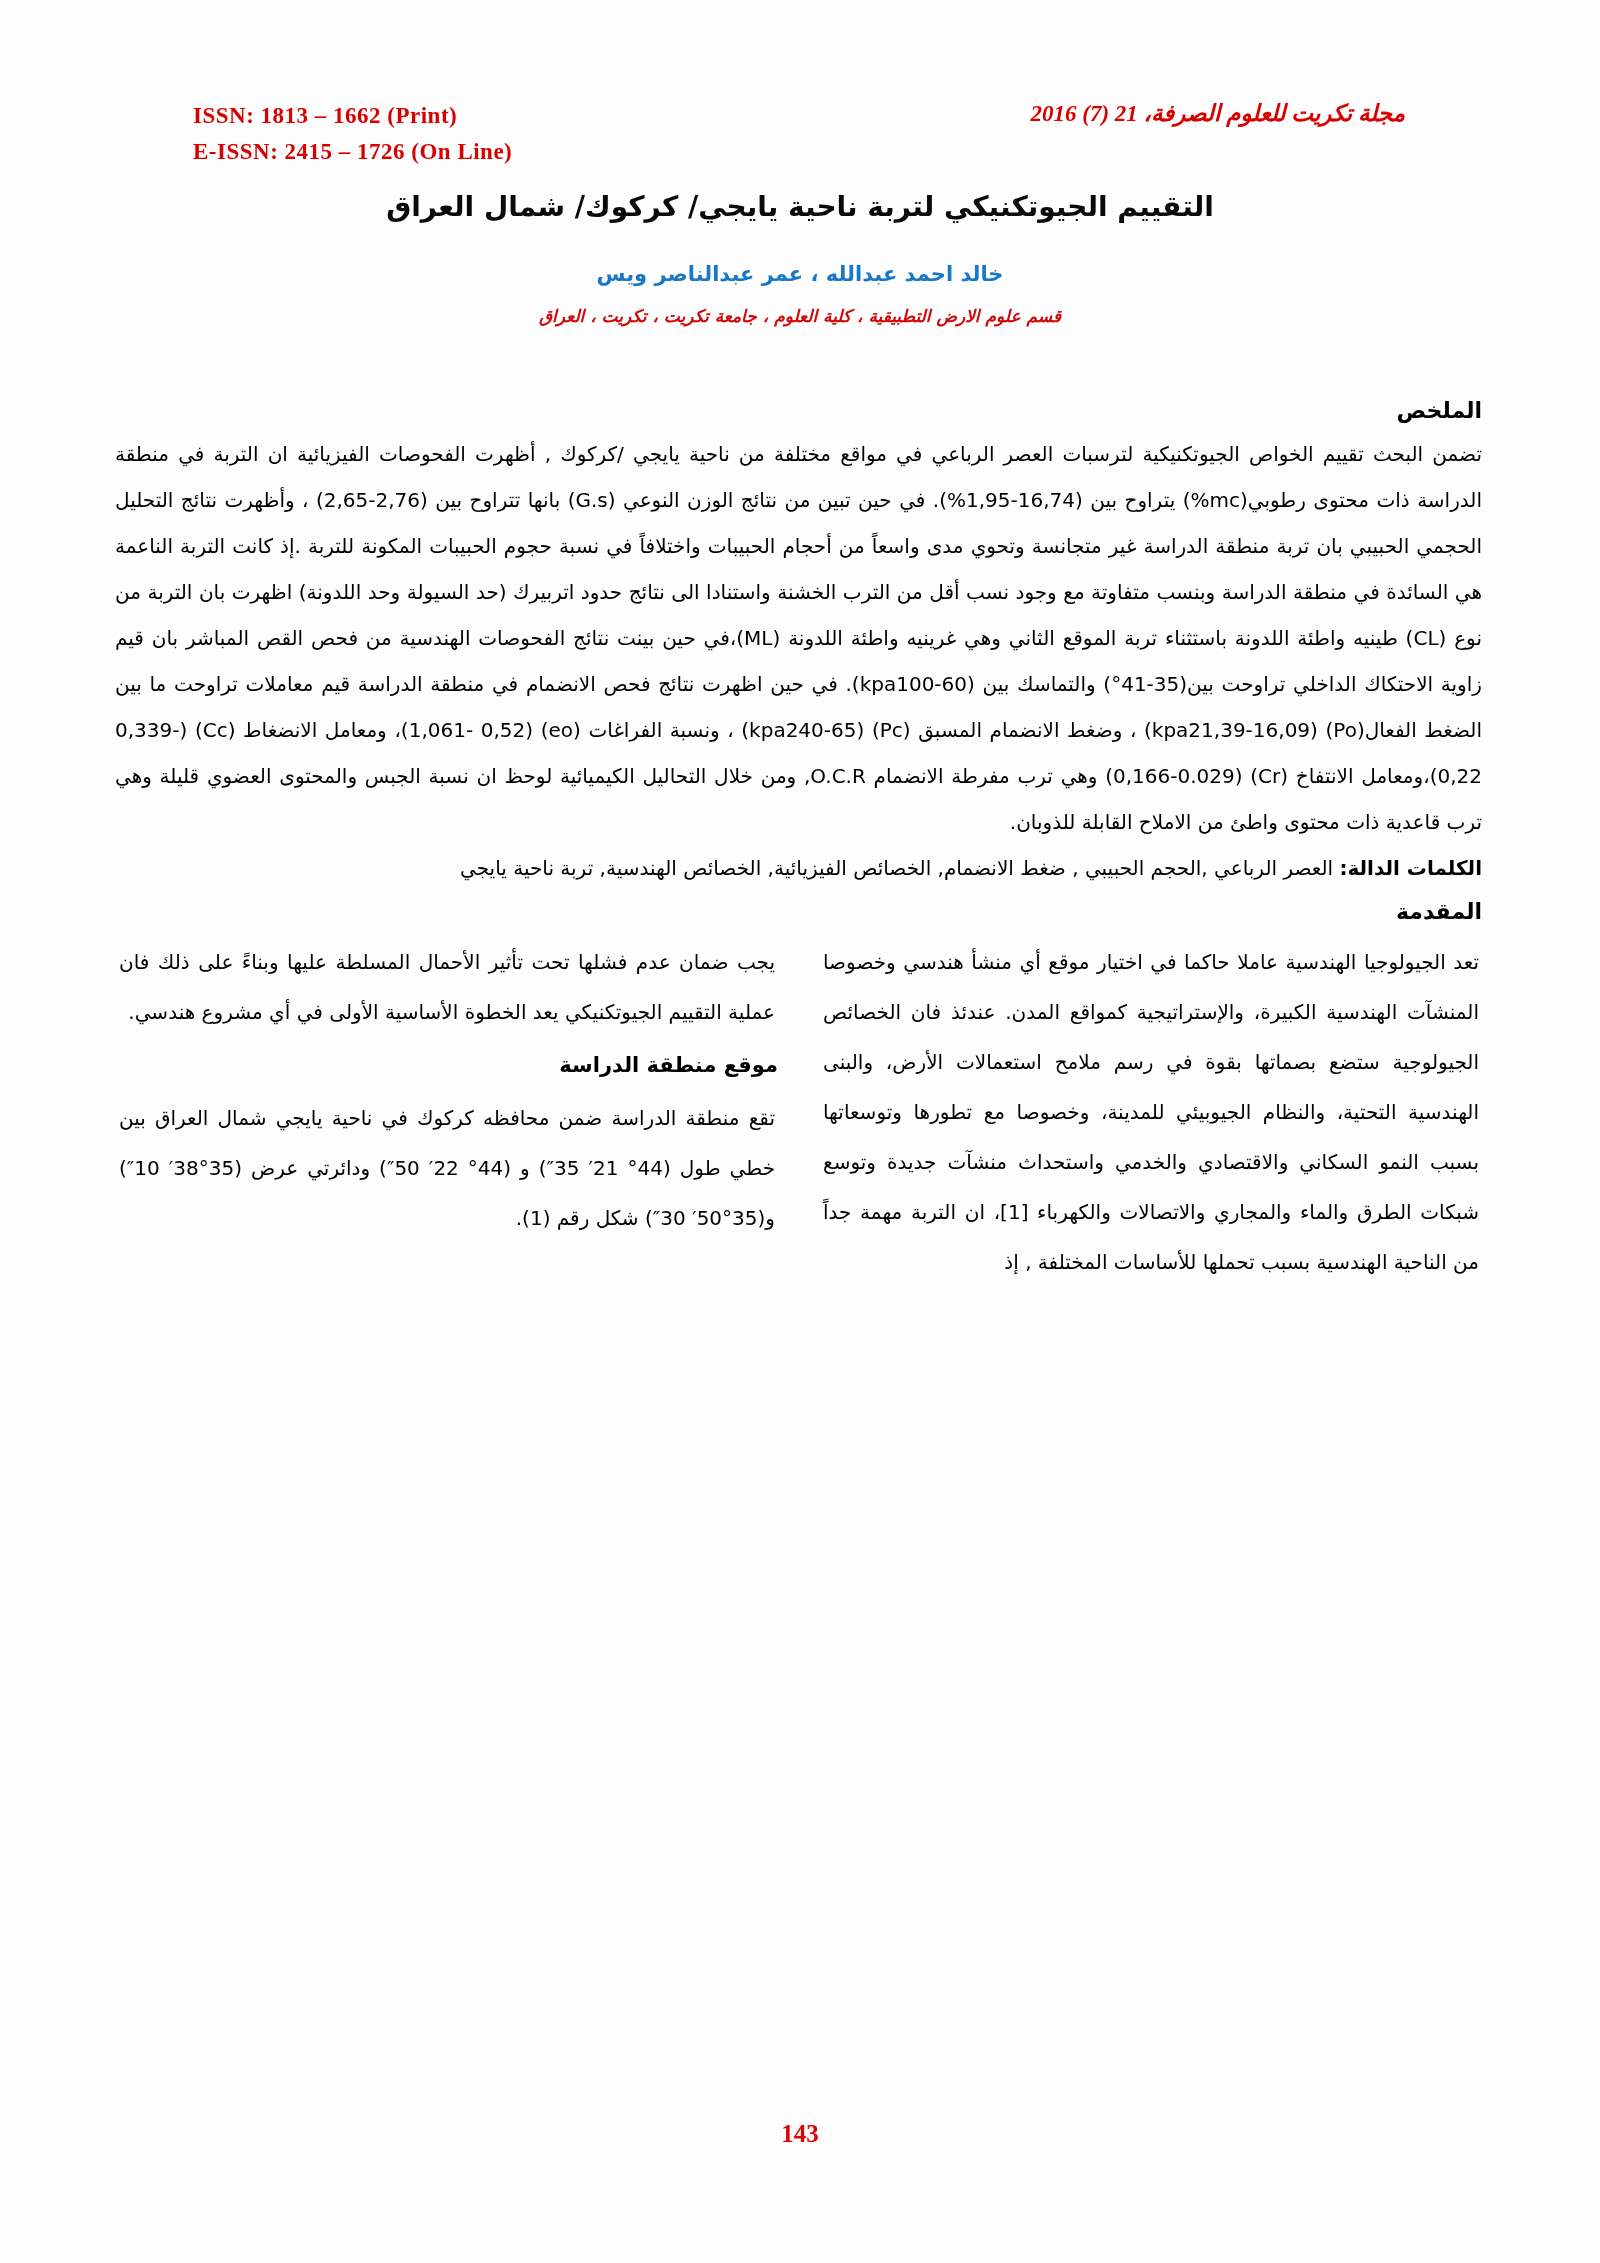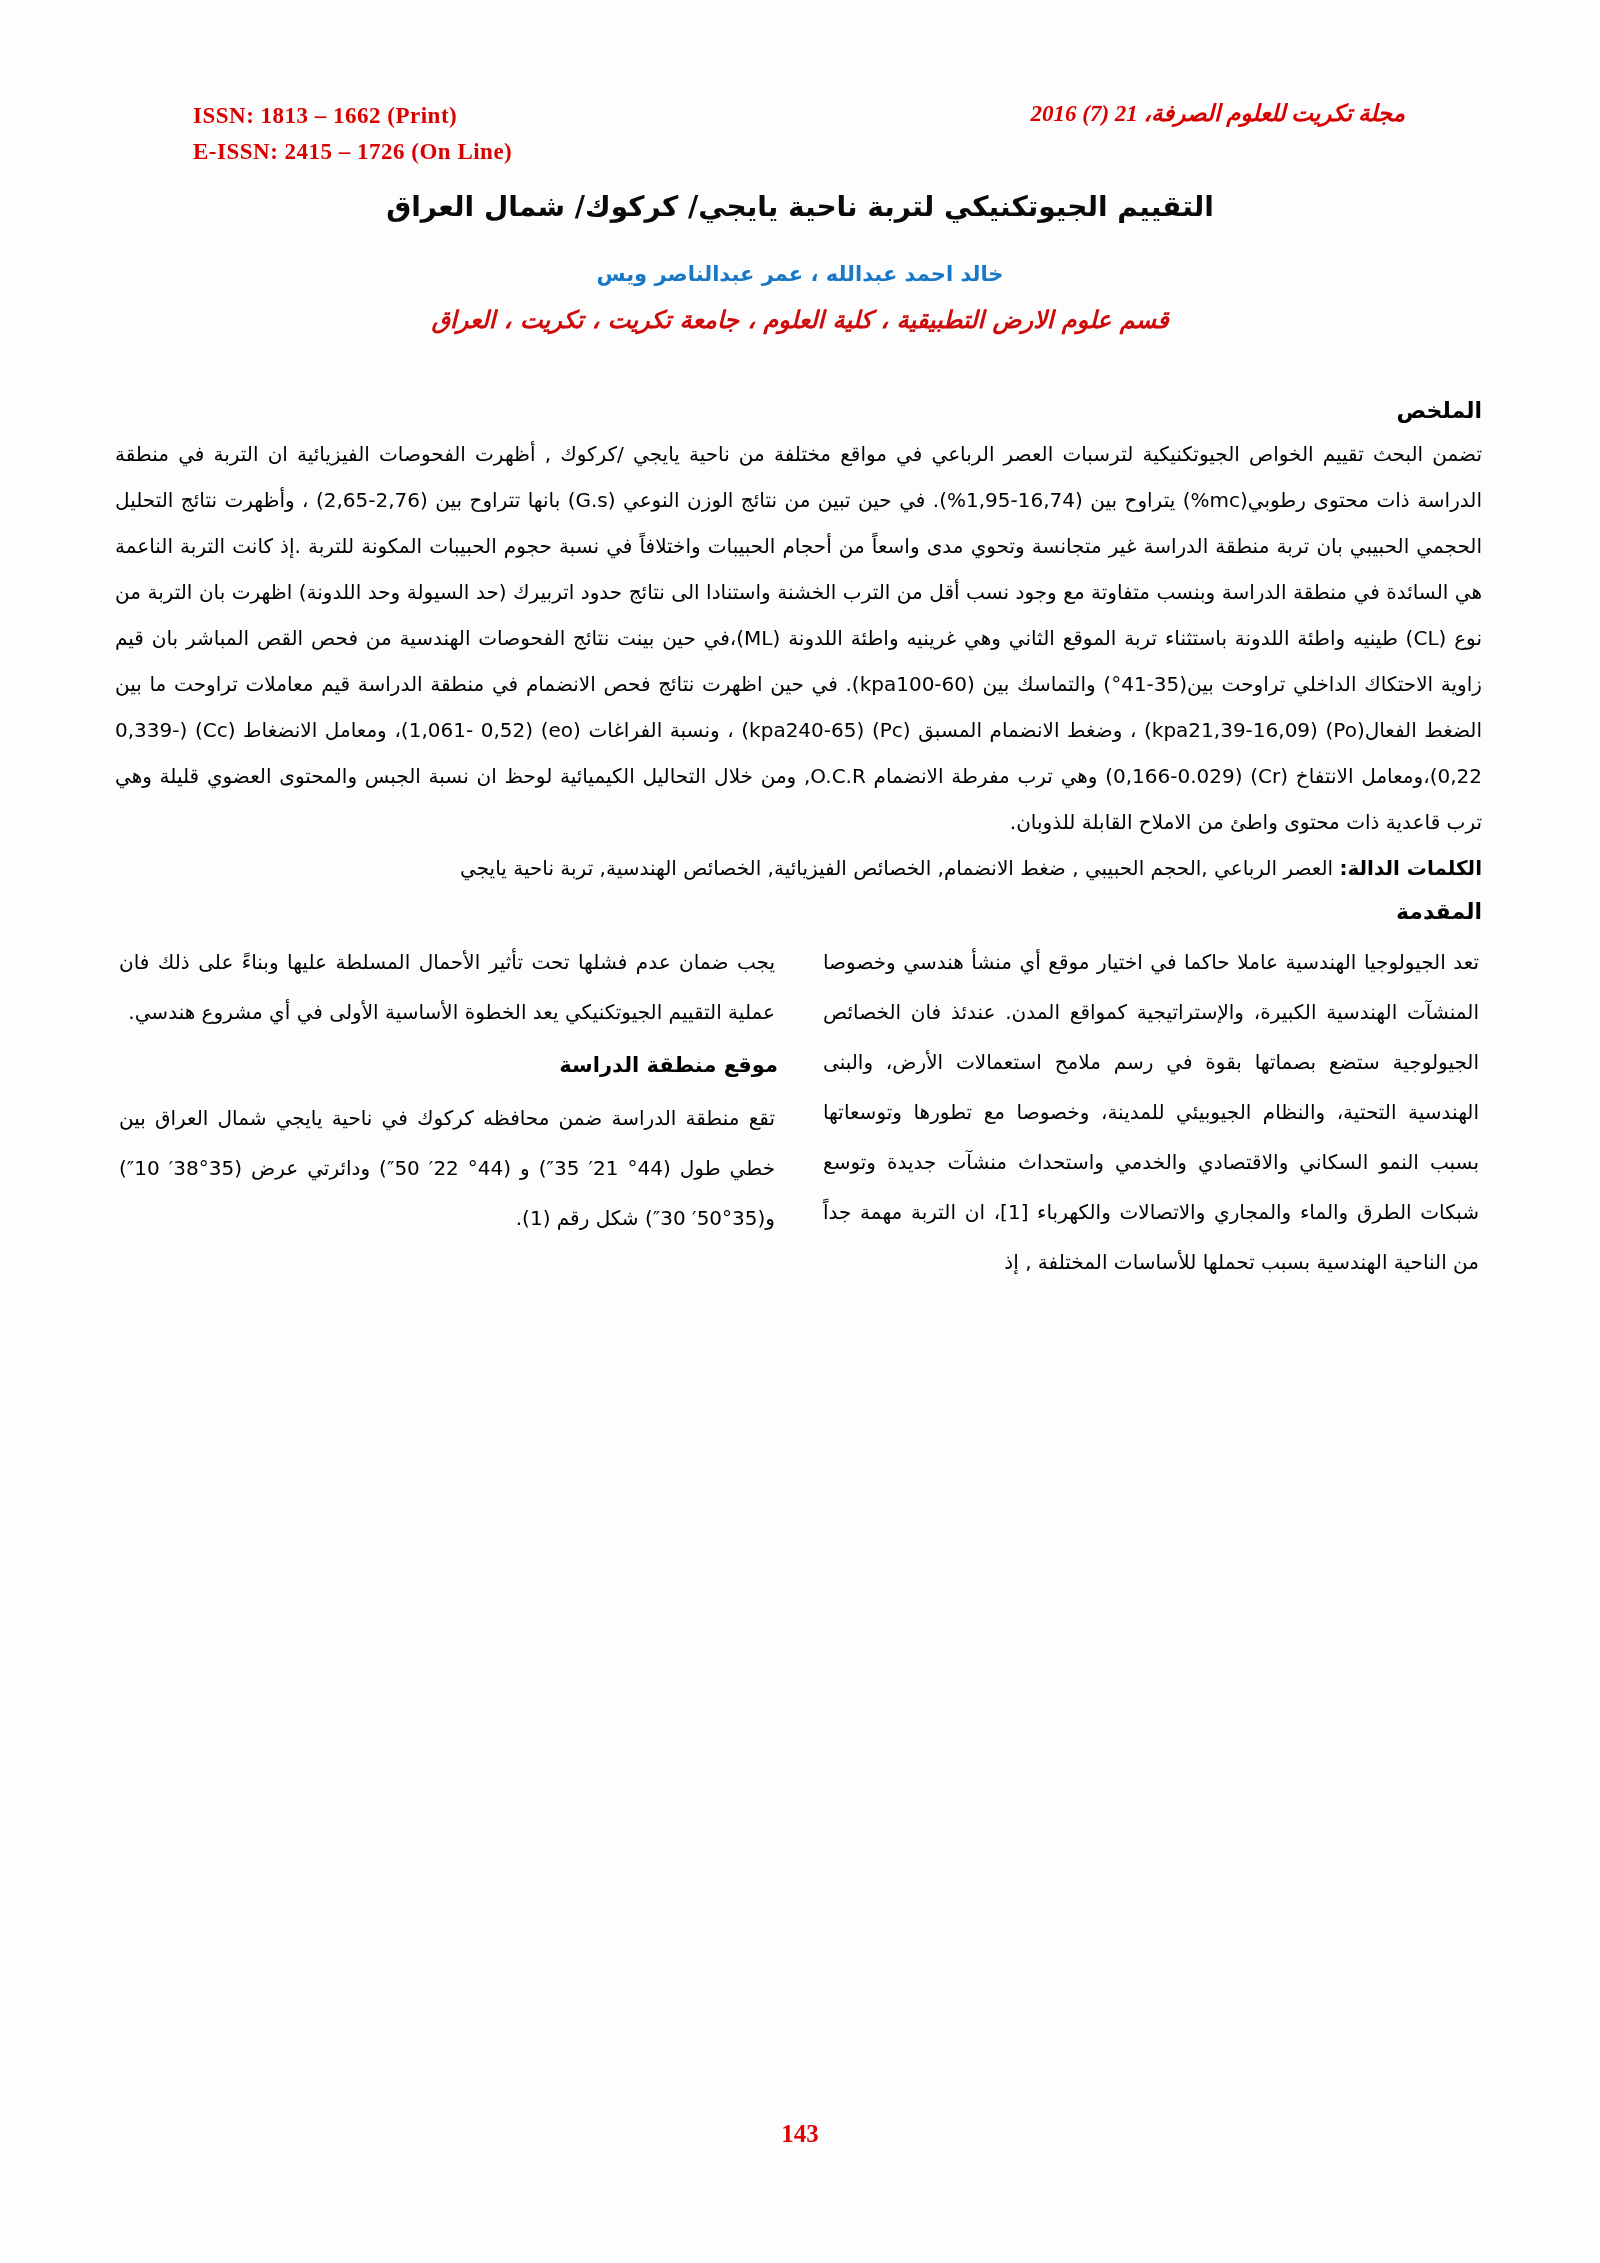--- a/index.html
+++ b/index.html
@@ -33,21 +33,21 @@
     font-size:28px;font-weight:bold;color:#0a0a0a;
   }
   .authors{
     position:absolute;top:262px;left:0;right:0;
     text-align:center;direction:rtl;
     font-size:21px;font-weight:bold;color:#1878c8;
   }
   .affiliation{
     position:absolute;top:306px;left:0;right:0;
     text-align:center;direction:rtl;
-    font-size:24px;font-weight:bold;font-style:italic;color:#cf0a0a;
+    font-size:17px;font-weight:bold;font-style:italic;color:#cf0a0a;
   }
   
   .content{
     position:absolute;top:398px;left:115px;width:1367px;
     direction:rtl;text-align:justify;
   }
   .sec-heading{
     font-size:22px;font-weight:bold;margin:0 0 8px 0;
     text-align:right;
   }

